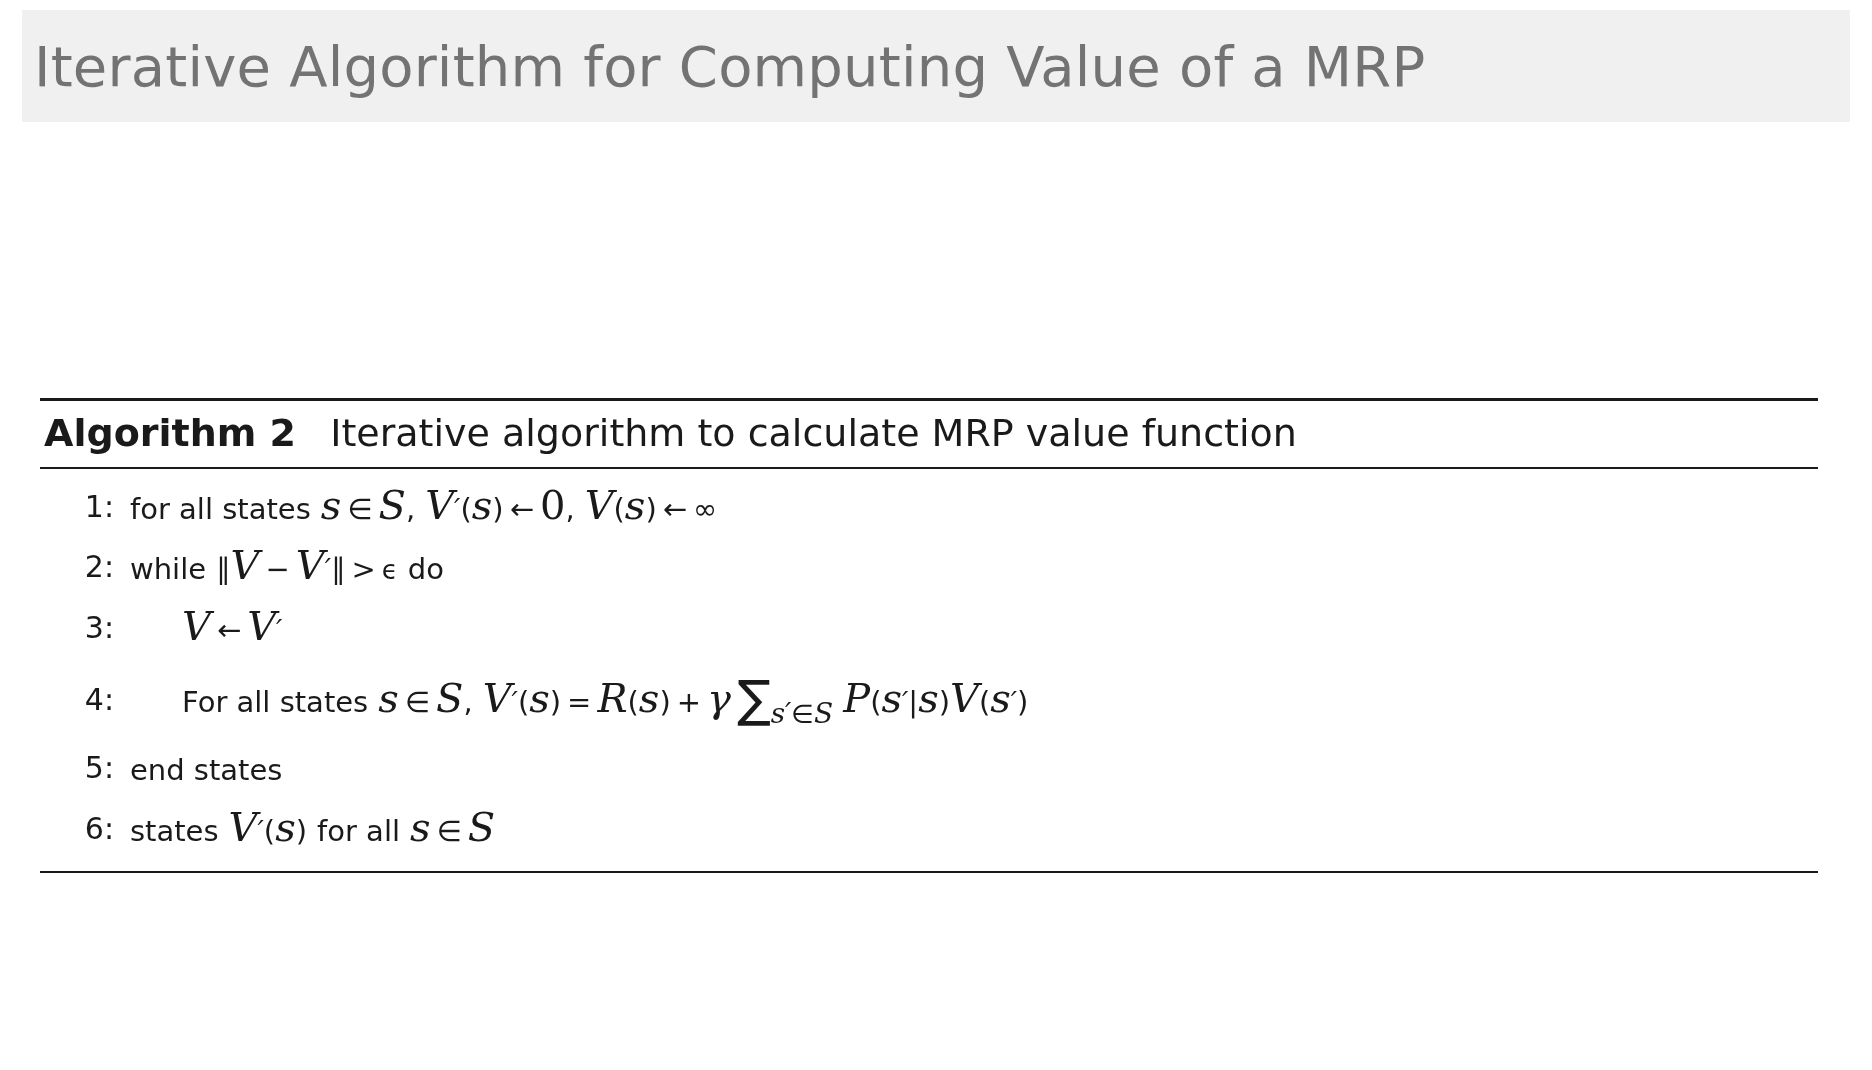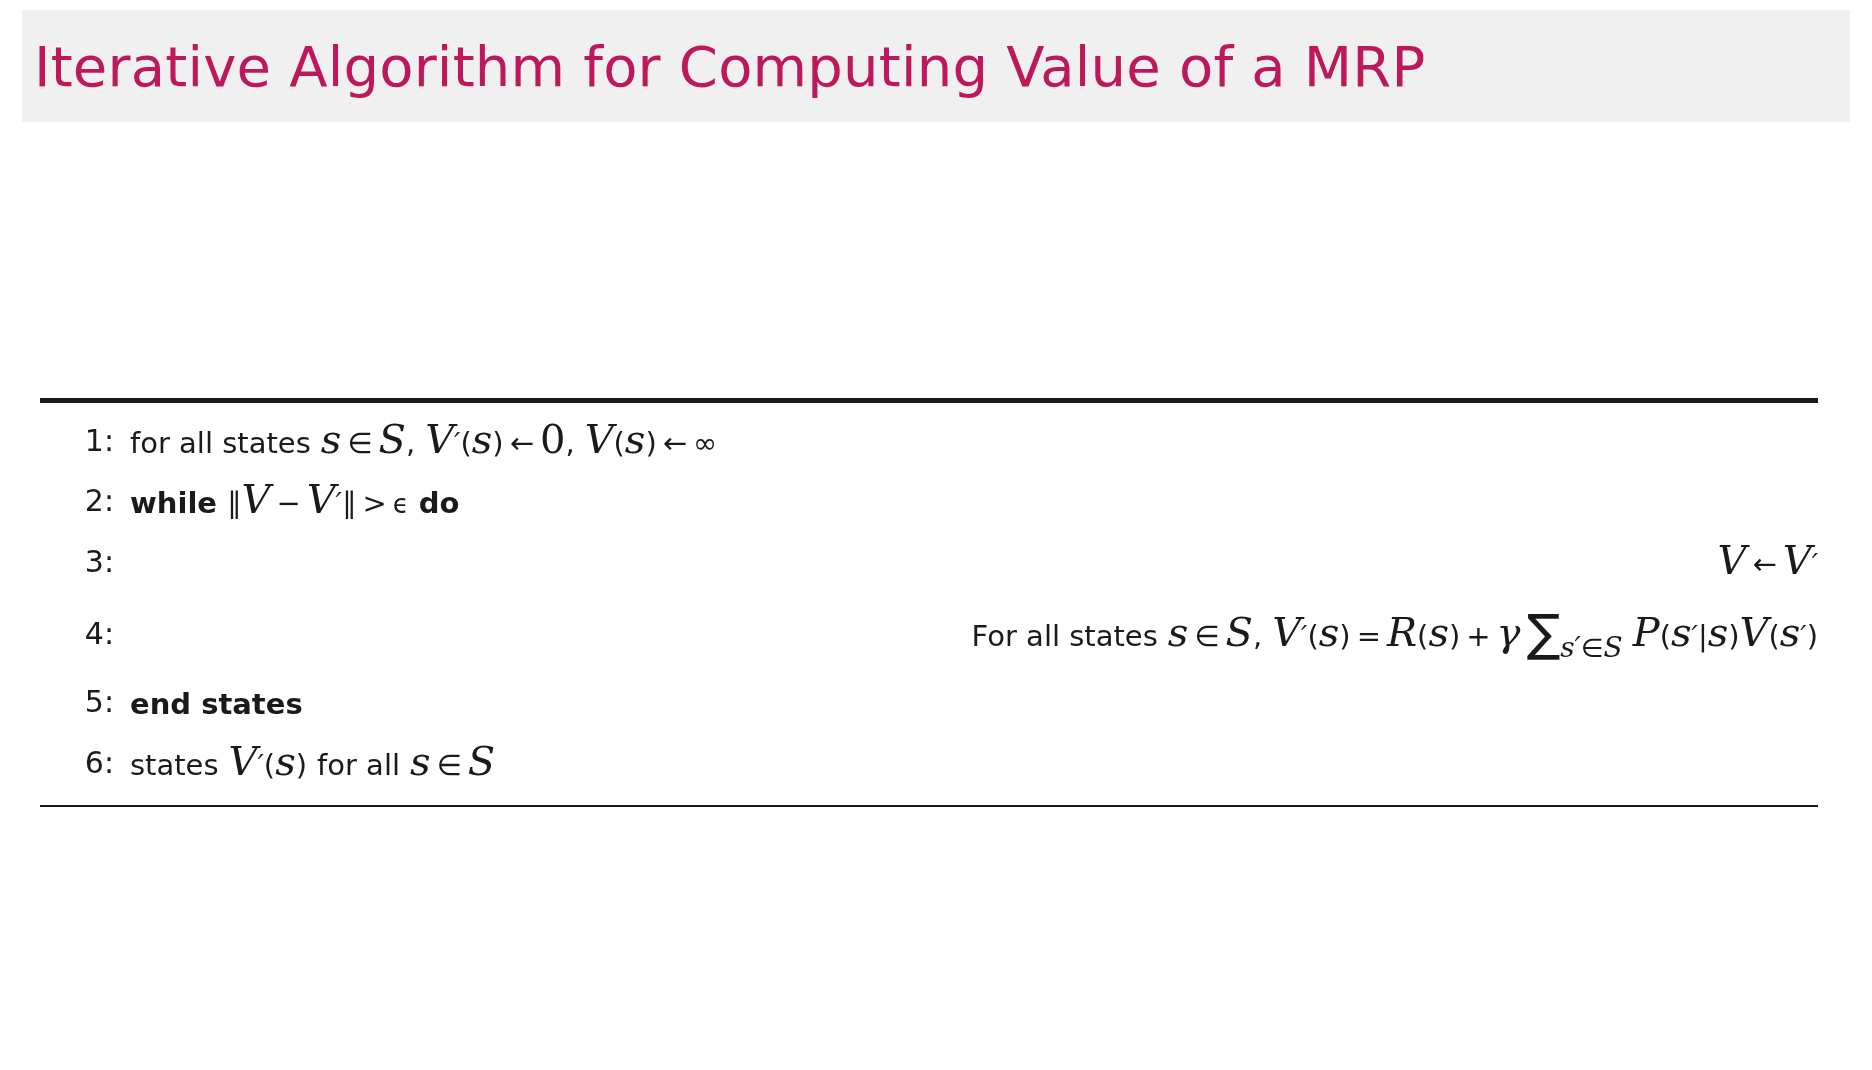--- a/index.html
+++ b/index.html
@@ -24,21 +24,21 @@
     width: 1828px;
     height: 112px;
     background: #f0f0f0;
     display: flex;
     align-items: center;
   }
   .slide-title {
     font-size: 56px;
     font-weight: 400;
     letter-spacing: 0.2px;
-    color: #be185d;
+    color: #737373;
     padding-left: 12px;
     white-space: nowrap;
   }
 
   
   .algorithm {
     position: absolute;
     left: 40px;
     top: 398px;
     width: 1778px;
@@ -76,21 +76,21 @@
     text-align: right;
     padding-right: 16px;
     font-size: 30px;
     flex: 0 0 auto;
     position: relative;
     top: -2px;
   }
   .code {
     flex: 1 1 auto;
   }
-  .indent1 { padding-left: 52px; text-align: right; }
+  .indent1 { padding-left: 52px; }
 
   
   .mi {
     font-family: "DejaVu Serif", serif;
     font-style: italic;
     font-size: 40px;
   }
   .mi-sm {
     font-family: "DejaVu Serif", serif;
     font-style: italic;
@@ -101,21 +101,21 @@
     font-size: 29px;
   }
   .mo-sm {
     font-family: "DejaVu Sans", sans-serif;
     font-size: 26px;
   }
   .mn {
     font-family: "DejaVu Serif", serif;
     font-size: 40px;
   }
-  .bold { font-weight: bold; }
+  .bold { font-weight: normal; }
   .sum {
     font-family: "DejaVu Sans", sans-serif;
     font-size: 50px;
     position: relative;
     top: 4px;
   }
   .sub {
     font-size: 25px;
     vertical-align: -0.45em;
   }
@@ -126,20 +126,25 @@
 <body>
 
 <div class="title-bar">
   <div class="slide-title">Iterative Algorithm for Computing Value of a MRP</div>
 </div>
 
 <div class="algorithm">
 
   <div class="rule-thick"></div>
 
+  <div class="algo-header">
+    <span class="algo-label">Algorithm 2</span>
+    <span class="sp"></span>
+    <span>Iterative algorithm to calculate MRP value function</span>
+  </div>
 
   <div class="rule-thin"></div>
 
   <div class="algo-body">
 
     <div class="algo-line">
       <span class="lineno">1:</span>
       <span class="code">
         <span class="mo">for all states</span><span class="sp"></span><span class="mi">s</span><span class="sp-sm"></span><span class="mo">∈</span><span class="sp-sm"></span><span class="mi">S</span><span class="mo">,</span><span class="sp"></span><span class="mi">V</span><span class="mi-sm">′</span><span class="mo">(</span><span class="mi">s</span><span class="mo">)</span><span class="sp-sm"></span><span class="mo">←</span><span class="sp-sm"></span><span class="mn">0</span><span class="mo">,</span><span class="sp"></span><span class="mi">V</span><span class="mo">(</span><span class="mi">s</span><span class="mo">)</span><span class="sp-sm"></span><span class="mo">←</span><span class="sp-sm"></span><span class="mo">∞</span>
       </span>

